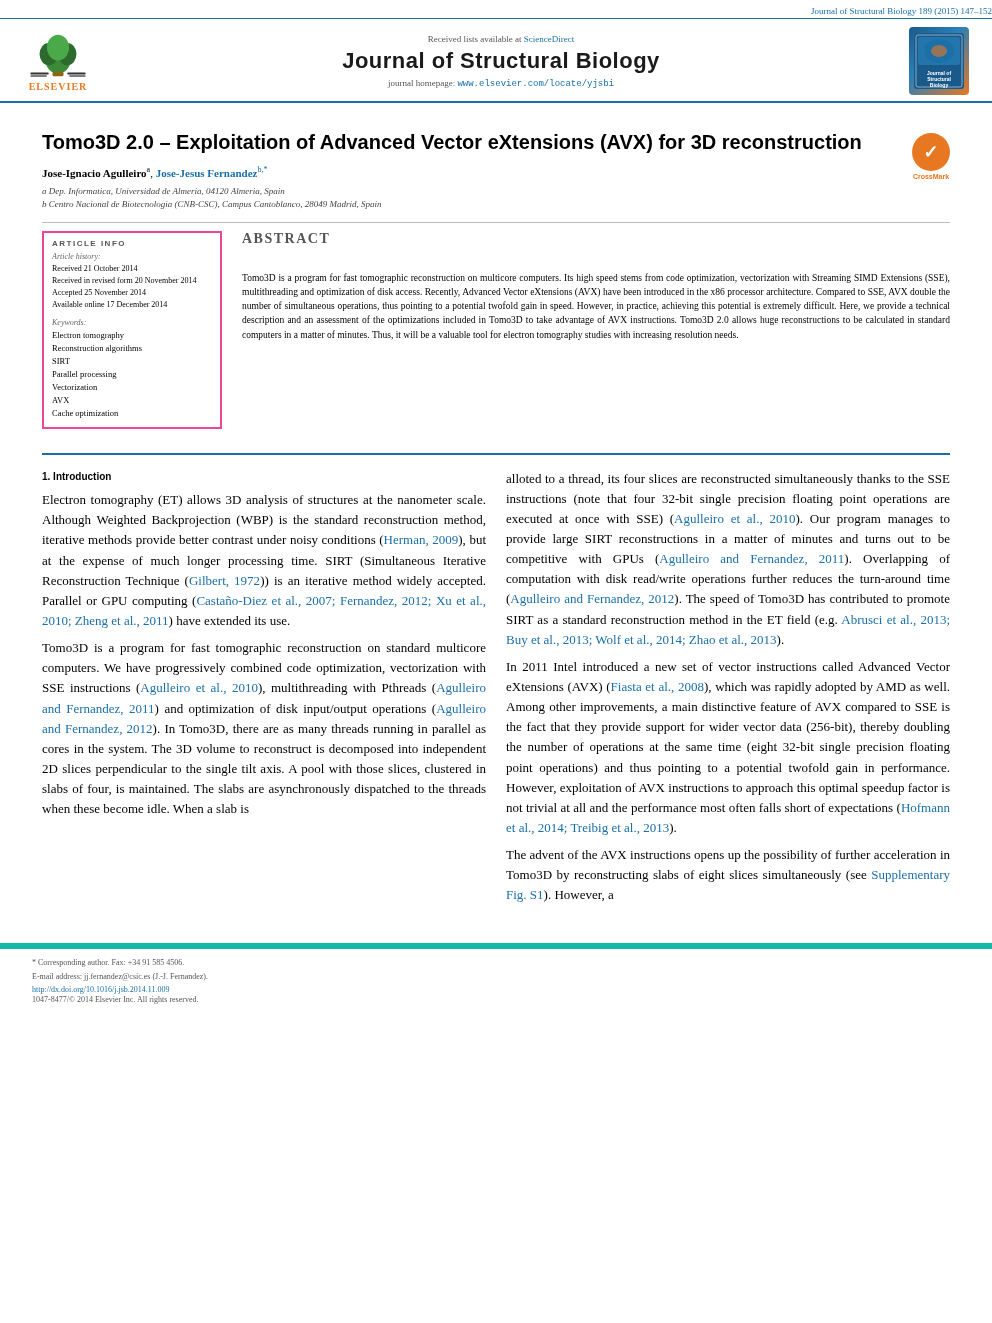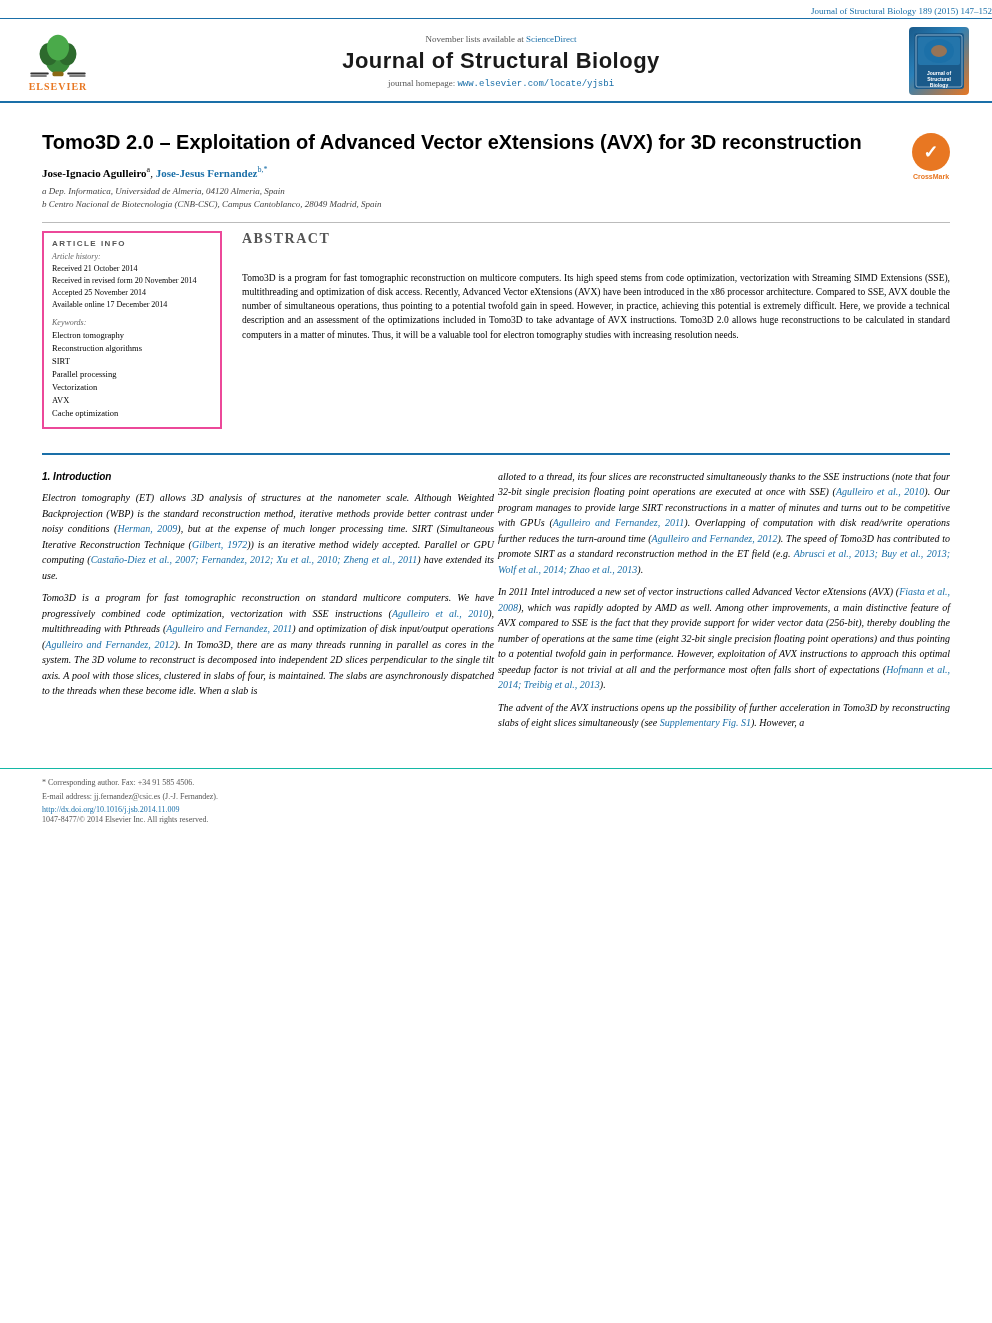--- a/index.html
+++ b/index.html
@@ -239,54 +239,53 @@
     }
 
     
     .body-divider {
       border: none;
       border-top: 2px solid #1a6fa8;
       margin: 14px 0;
     }
     .body-two-col {
       display: flex;
-      gap: 4px;
-      font-style: italic;
+      gap: 20px;
     }
     .body-col {
       flex: 1;
       font-size: 9px;
       line-height: 1.55;
       text-align: justify;
       color: #000;
     }
 
     .section-heading {
       font-size: 10px;
       font-weight: bold;
       color: #000;
       margin-bottom: 6px;
       font-family: Arial, sans-serif;
     }
     .body-para {
       margin-bottom: 7px;
-      font-size: 10px;
+      font-size: 13px;
       line-height: 1.55;
       text-align: justify;
     }
     .body-link {
       color: #1a6fa8;
       text-decoration: none;
     }
 
     
     .page-footer {
       margin-top: 14px;
-      padding: 8px 42px 6px 42px;
-      border-top: 1px solid #14b8a6;
+      padding: 8px 42px 6px 32px;
+      border-top: 6px solid #14b8a6;
     }
     .footer-note {
       font-size: 8px;
       color: #555;
       margin-bottom: 2px;
       line-height: 1.5;
     }
     .footer-doi {
       font-size: 8px;
       color: #1a6fa8;
@@ -324,21 +323,21 @@
           <rect x="0" y="48" width="18" height="1.5" rx="1" fill="#555"></rect>
           <rect x="40" y="45" width="20" height="2" rx="1" fill="#333"></rect>
           <rect x="42" y="48" width="18" height="1.5" rx="1" fill="#555"></rect>
         </svg>
         <div class="elsevier-text">ELSEVIER</div>
       </div>
     </div>
 
     <div class="header-center">
       <div class="sciencedirect-line">
-        <span>November lists available at </span>
+        <span>Received lists available at </span>
         <a class="sciencedirect-link" href="#">ScienceDirect</a>
       </div>
       <div class="journal-title-header">Journal of Structural Biology</div>
       <div class="journal-homepage">
         <span>journal homepage: </span>
         <a class="homepage-link" href="#">www.elsevier.com/locate/yjsbi</a>
       </div>
     </div>
 
     <div class="header-right-logo">

